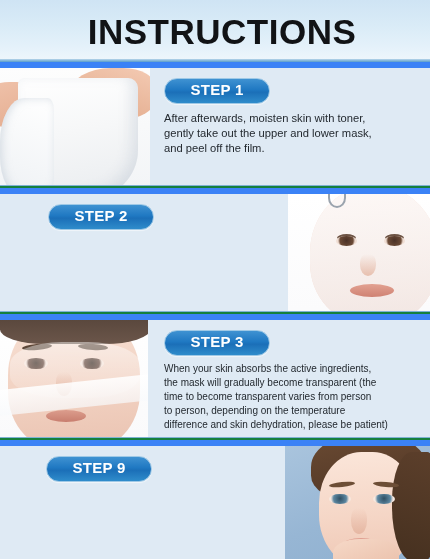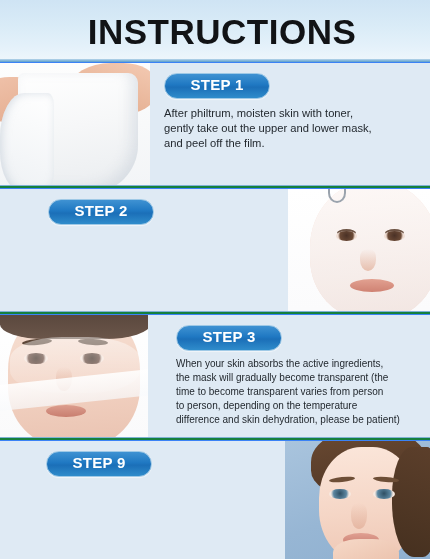--- a/index.html
+++ b/index.html
@@ -46,21 +46,21 @@
     margin: 0;
     padding-left: 14px;
   }
 
   
   .row {
     position: relative;
     display: flex;
     height: 124px;
     background: #ddebf6;
-    border-top: 1px solid #3b82f6;
+    border-top: 6px solid #3b82f6;
     border-bottom: 1px solid #7fb2d4;
     box-sizing: border-box;
     overflow: hidden;
   }
   .row + .row { margin-top: 2px; }
 
   .photo {
     flex: 0 0 auto;
     position: relative;
     overflow: hidden;
@@ -71,21 +71,21 @@
     position: relative;
     background: #dfeaf4;
     padding: 10px 6px 6px 14px;
     box-sizing: border-box;
     overflow: hidden;
   }
   .row-1 .photo { width: 150px; }
   .row-2 .photo { width: 142px; order: 2; }
   .row-2 .panel { order: 1; }
   .row-3 .photo { width: 148px; }
-  .row-3 .panel { padding-left: 28px; }
+  .row-3 .panel { padding-left: 16px; }
   .row-4 .photo { width: 145px; order: 2; }
   .row-4 .panel { order: 1; padding-left: 12px; }
 
   
   .badge {
     display: inline-block;
     min-width: 74px;
     text-align: center;
     padding: 3px 15px 4px;
     border-radius: 13px;
@@ -283,21 +283,21 @@
     <div class="photo">
       <div class="p1 ph">
         <div class="ph hand-l"></div>
         <div class="ph hand-r"></div>
         <div class="ph sheet"></div>
         <div class="ph film"></div>
       </div>
     </div>
     <div class="panel">
       <span class="badge">STEP 1</span>
-      <p class="body-text">After philtrum, moisten skin with toner,
+      <p class="body-text">After afterwards, moisten skin with toner,
 gently take out the upper and lower mask,
 and peel off the film.</p>
     </div>
   </div>
 
   <div class="row row-2">
     <div class="photo">
       <div class="p2 ph">
         <div class="ph face"></div>
         <div class="ph maskfilm"></div>

